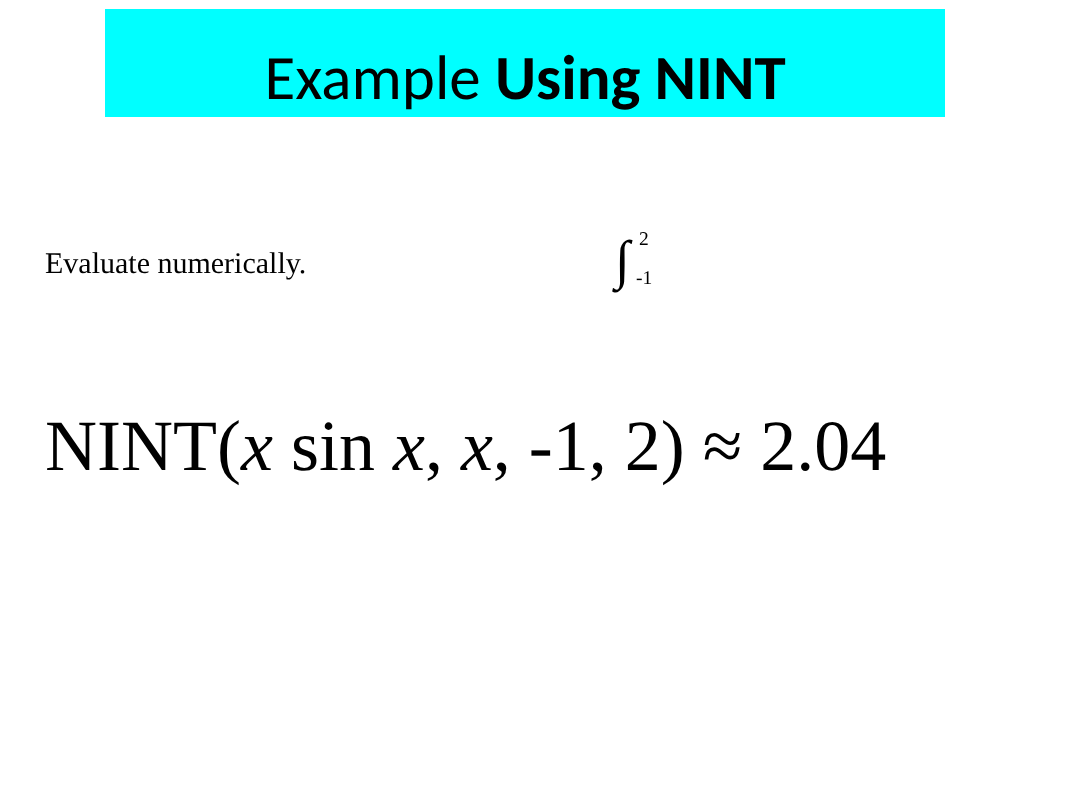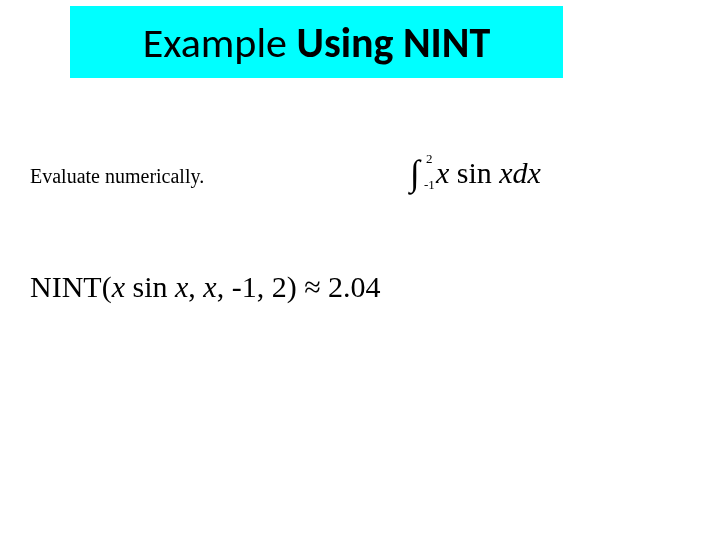--- a/index.html
+++ b/index.html
@@ -8,25 +8,25 @@
       height: 540px;
       background: #ffffff;
       font-family: Calibri, Arial, sans-serif;
       position: relative;
       overflow: hidden;
     }
     .title-box {
       position: absolute;
       top: 6px;
       left: 70px;
-      width: 493px;
+      width: 560px;
       height: 72px;
       background: #00ffff;
       display: flex;
-      align-items: center;
+      align-items: flex-end;
       justify-content: center;
     }
     .title-text {
       font-size: 42px;
       color: #000000;
       white-space: nowrap;
     }
     .title-text .normal { font-weight: 400; }
     .title-text .bold { font-weight: 700; }
     .prompt {
@@ -71,21 +71,21 @@
       font-size: 30px;
       font-style: italic;
       margin-left: 12px;
     }
     .integrand .func { font-style: normal; }
     .result-line {
       position: absolute;
       top: 270px;
       left: 30px;
       font-family: 'Times New Roman', serif;
-      font-size: 30px;
+      font-size: 48px;
       color: #000000;
       white-space: nowrap;
     }
     .result-line .func { font-style: normal; }
     .result-line .var { font-style: italic; }
   </style>
 </head>
 <body>
 
 <div class="title-box">
@@ -95,20 +95,17 @@
 </div>
 
 <div class="prompt">Evaluate numerically.</div>
 
 <div class="integral">
   <span class="integral-sign">
     <span class="integral-symbol">∫</span>
     <span class="limit-upper">2</span>
     <span class="limit-lower">-1</span>
   </span>
-  <span class="integrand">
-    <span>x</span><span class="func"> sin </span><span>xdx</span>
-  </span>
 </div>
 
 <div class="result-line">
   <span class="func">NINT(</span><span class="var">x</span><span class="func"> sin </span><span class="var">x</span><span class="func">, </span><span class="var">x</span><span class="func">, -1, 2) </span><span class="func">≈</span><span class="func"> 2.04</span>
 </div>
 
 </body></html>

